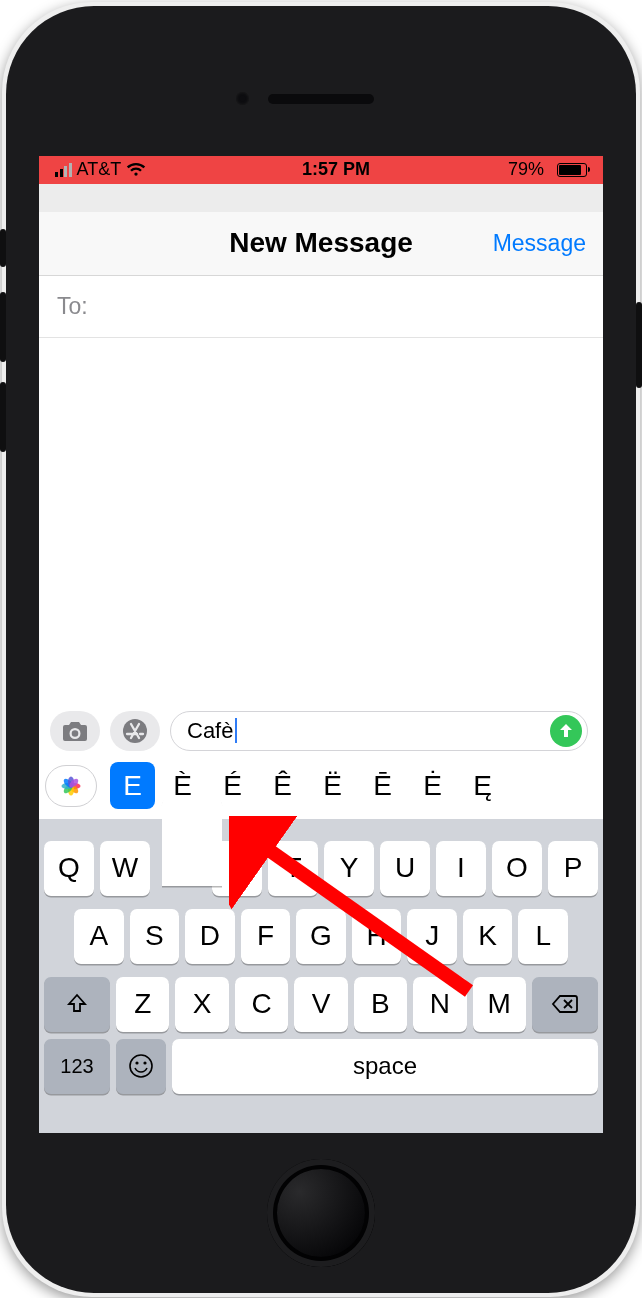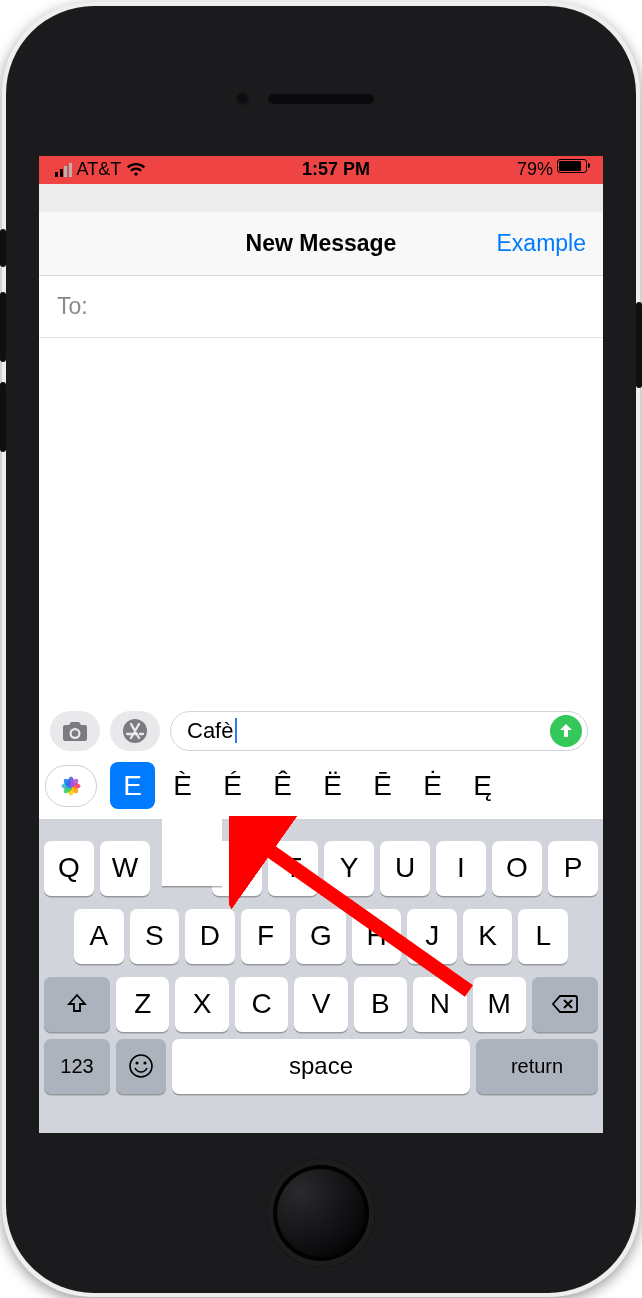--- a/index.html
+++ b/index.html
@@ -24,30 +24,30 @@
   
   .status { height:28px; background:#ef4444; display:flex; align-items:center; padding:0 16px; font-size:18px; color:#000; }
   .status .carrier { display:flex; align-items:center; gap:5px; font-size:18px; }
   .sig { display:flex; align-items:flex-end; gap:1.5px; }
   .sig i { width:3px; background:#000; display:block; }
   .sig i:nth-child(1){height:5px;} .sig i:nth-child(2){height:8px;}
   .sig i:nth-child(3){height:11px;background:#b3b3b3;} .sig i:nth-child(4){height:14px;background:#b3b3b3;}
   .wifi { width:20px; height:15px; position:relative; }
   .wifi svg{width:100%;height:100%;}
   .clock { position:absolute; left:50%; transform:translateX(-50%); font-weight:600;margin-left:15px; }
-  .batt { margin-left:auto; display:flex; align-items:flex-start; gap:4px; }
+  .batt { margin-left:auto; display:flex; align-items:center; gap:13px; }
   .batt-icon { width:30px; height:14px; border:1.5px solid #000; border-radius:3px; position:relative; }
   .batt-icon::after { content:""; position:absolute; right:-4px; top:3px; width:2.5px; height:5px; background:#000; border-radius:0 2px 2px 0;}
   .batt-fill { position:absolute; left:1px; top:1px; bottom:1px; width:79%; background:#000; border-radius:1px; }
 
   
   .under-modal { height:28px; background:#ececec; }
 
   .nav { position:relative; height:64px; background:#f8f8f8; border-bottom:1px solid #d7d7d7; display:flex; align-items:center; justify-content:center; }
-  .nav-title { font-size:23px; font-weight:600; }
+  .nav-title { font-size:28px; font-weight:600; }
   .nav-cancel { position:absolute; right:17px; font-size:23px; color:#007aff; }
 
   .to-row { height:62px; display:flex; align-items:center; padding:0 18px; font-size:23px; border-bottom:1px solid #e3e3e3; }
   .to-label { color:#8a8a8e; margin-right:8px; }
   .to-contact { color:#34c759; }
 
   
   .compose-wrap { position:absolute; left:0; right:4px; bottom:380px; padding:0 11px 2px; }
   .compose { display:flex; align-items:center; gap:10px; }
   .pill-btn { height:40px; border-radius:20px; background:#e9e9eb; display:flex; align-items:center; justify-content:center; }
@@ -125,21 +125,21 @@
           <span class="batt-icon">
               <span class="batt-fill"></span>
             </span>
         </div>
       </div>
 
       <div class="under-modal"></div>
 
       <div class="nav">
         <div class="nav-title">New Message</div>
-        <div class="nav-cancel">Example</div>
+        <div class="nav-cancel">Message</div>
       </div>
 
       <div class="to-row">
         <span class="to-label">To:</span>
       </div>
 
       <div class="compose-wrap">
         <div class="compose">
           <div class="pill-btn cam">
             <svg width="26" height="22" viewBox="0 0 26 22">
@@ -237,21 +237,20 @@
           <div class="key k123">123</div>
           <div class="key kemoji">
             <svg width="26" height="26" viewBox="0 0 26 26">
                 <circle cx="13" cy="13" r="11" fill="none" stroke="#000" stroke-width="1.6"></circle>
                 <circle cx="9" cy="10" r="1.6"></circle>
                 <circle cx="17" cy="10" r="1.6"></circle>
                 <path fill="none" stroke="#000" stroke-width="1.6" d="M7 15c1.5 3 4 4 6 4s4.5-1 6-4"></path>
               </svg>
           </div>
           <div class="key kspace">space</div>
-          <div class="key kreturn">return</div>
         </div>
       </div>
 
       <svg class="arrow" viewBox="0 0 260 190">
         <defs>
             <marker id="ah" markerWidth="10" markerHeight="10" refX="2" refY="5" orient="auto">
               <path d="M0 0L10 5L0 10z" fill="#ff0000"></path>
             </marker>
           </defs>
         <line x1="240" y1="175" x2="20" y2="20" stroke="#ff0000" stroke-width="14" marker-end="url(#ah)"></line>

